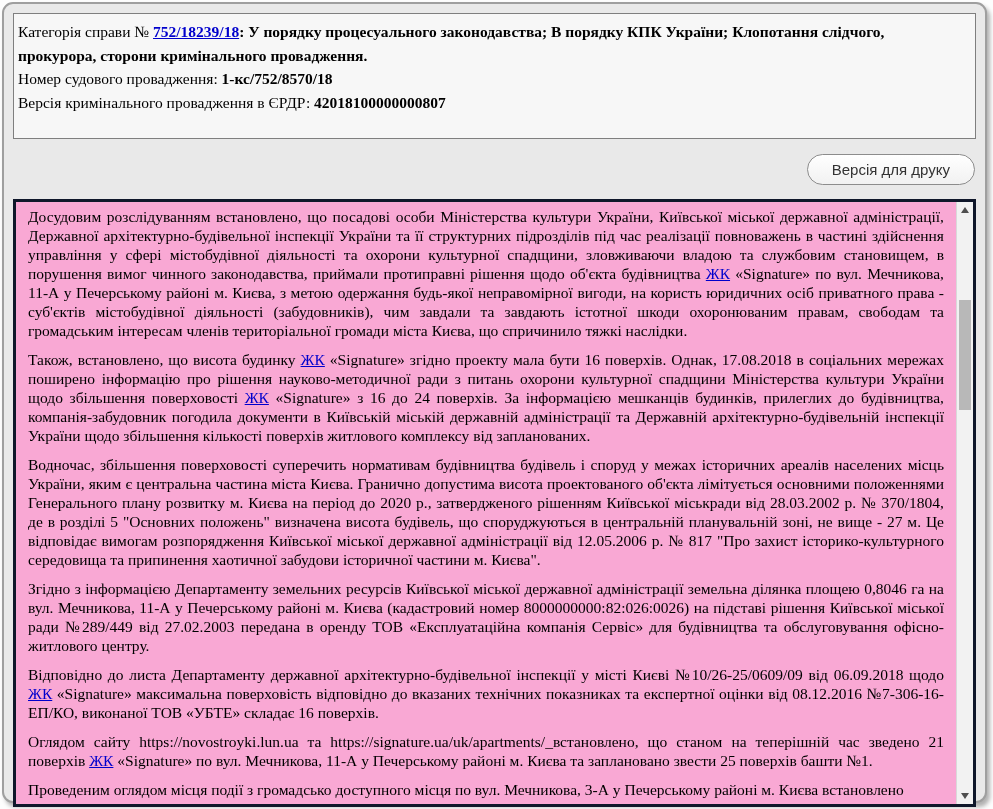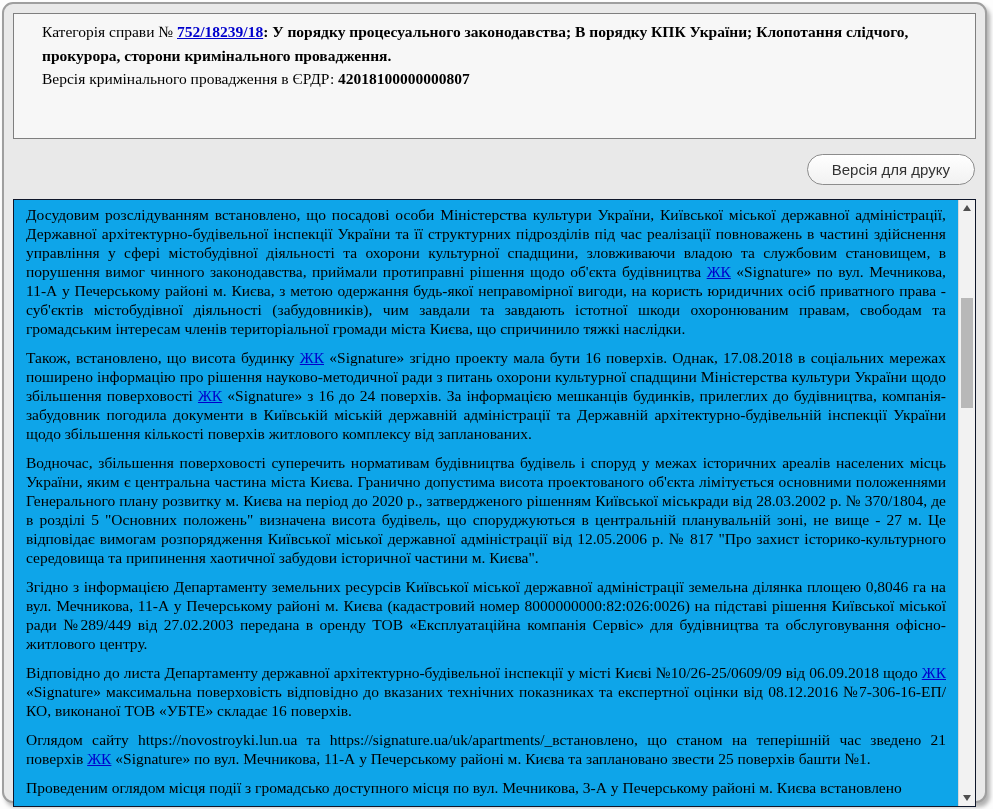--- a/index.html
+++ b/index.html
@@ -14,21 +14,21 @@
     border-radius: 11px;
     box-shadow: 3px 4px 4px rgba(0,0,0,0.30);
   }
 
   
   .case-panel {
     margin: 9px 9px 0 9px;
     height: 126px;
     background: #f7f7f7;
     border: 1px solid #7f7f7f;
-    padding: 6px 16px 0 28px;
+    padding: 6px 16px 0 4px;
     font-size: 15.5px;
     line-height: 23.5px;
     overflow: hidden;
   }
   .case-panel p { margin: 0; }
   .case-panel .val { font-weight: bold; }
   a.case-link {
     color: #0000cc; font-weight: bold; text-decoration: underline; cursor: pointer;
   }
 
@@ -45,22 +45,22 @@
     background: linear-gradient(#ffffff, #f1f1f1);
     border: 1px solid #8c8c8c;
     border-radius: 16px;
     cursor: pointer;
   }
 
   
   .doc-panel {
     margin: 0 9px;
     height: 608px;
-    background: #0ea5e9;
-    border: 1px solid #0f172a;
+    background: #f9a8d4;
+    border: 3px solid #0f172a;
     display: flex;
     overflow: hidden;
   }
   .doc-content {
     flex: 1;
     overflow: hidden;
     padding: 5px 12px 0 12px;
     font-size: 15.5px;
     line-height: 19px;
     text-align: justify;
@@ -97,20 +97,21 @@
     background: #b8b8b8;
   }
 </style>
 </head>
 <body>
 
 <div class="outer">
 
   <div class="case-panel">
     <p><span>Категорія справи № </span><a class="case-link">752/18239/18</a><span class="val">: У порядку процесуального законодавства; В порядку КПК України; Клопотання слідчого, прокурора, сторони кримінального провадження.</span></p>
+    <p><span>Номер судового провадження: </span><span class="val">1-кс/752/8570/18</span></p>
     <p><span>Версія кримінального провадження в ЄРДР: </span><span class="val">42018100000000807</span></p>
   </div>
 
   <div class="toolbar">
     <button class="print-btn">Версія для друку</button>
   </div>
 
   <div class="doc-panel">
     <div class="doc-content">
         <p>Досудовим розслідуванням встановлено, що посадові особи Міністерства культури України, Київської міської державної адміністрації, Державної архітектурно-будівельної інспекції України та її структурних підрозділів під час реалізації повноважень в частині здійснення управління у сфері містобудівної діяльності та охорони культурної спадщини, зловживаючи владою та службовим становищем, в порушення вимог чинного законодавства, приймали протиправні рішення щодо об'єкта будівництва <a class="doc-link">ЖК</a> «Signature» по вул. Мечникова, 11-А у Печерському районі м. Києва, з метою одержання будь-якої неправомірної вигоди, на користь юридичних осіб приватного права - суб'єктів містобудівної діяльності (забудовників), чим завдали та завдають істотної шкоди охоронюваним правам, свободам та громадським інтересам членів територіальної громади міста Києва, що спричинило тяжкі наслідки.</p>

